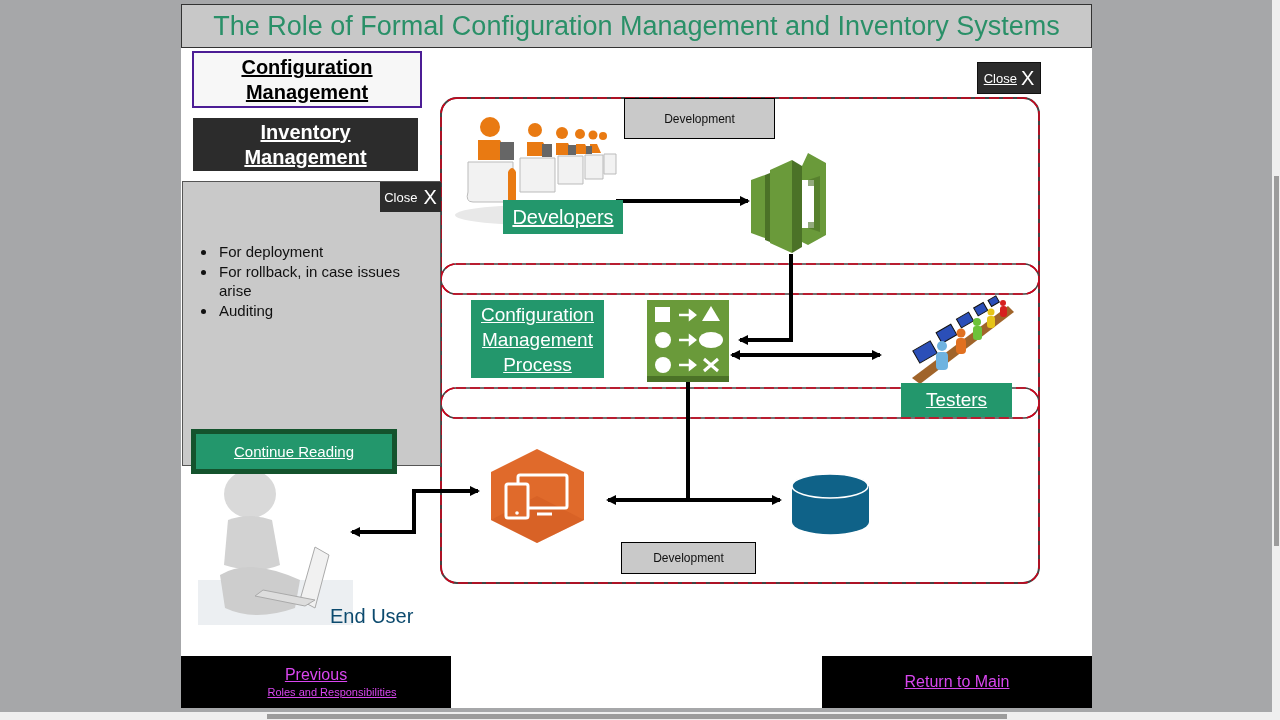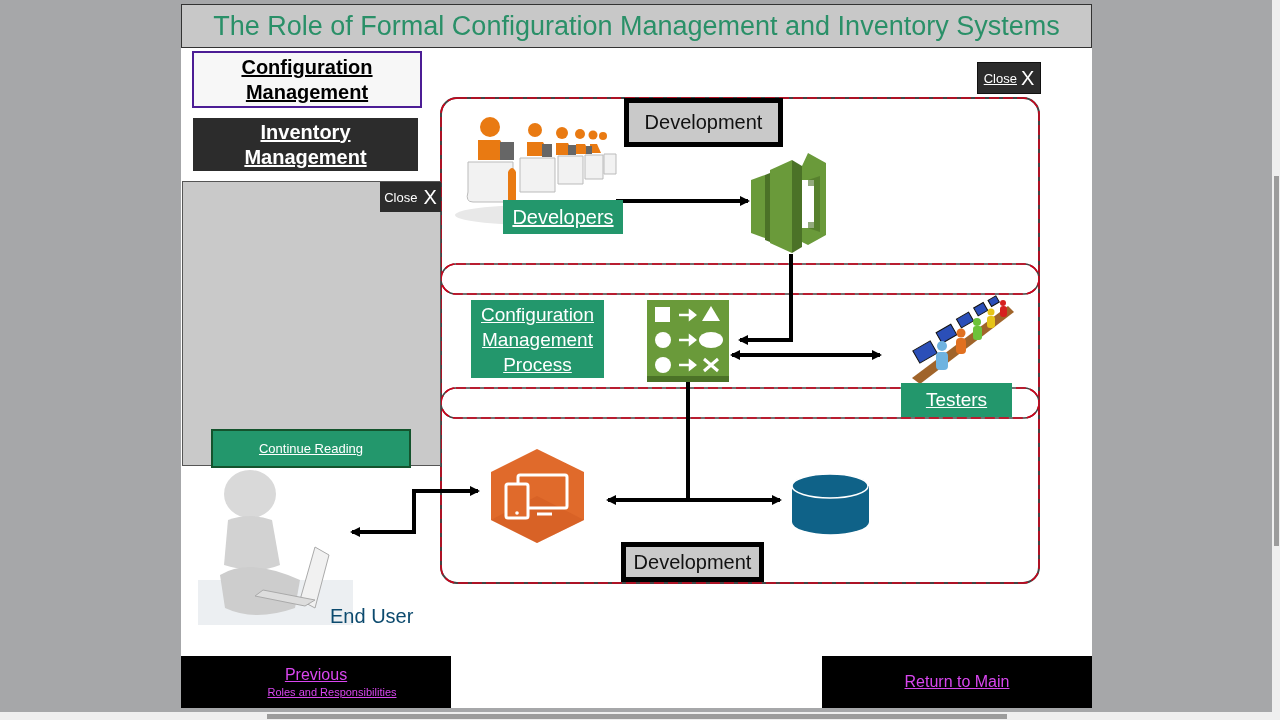--- a/index.html
+++ b/index.html
@@ -33,35 +33,35 @@
   .info-close {
     position:absolute; right:-1px; top:0; width:61px; height:30px; background:#2c2c2c; color:#fff;
     display:flex; align-items:center; justify-content:center; gap:6px; cursor:pointer;
   }
   .info-close .lbl { font-size:13px; }
   .info-close .x { font-size:20px; }
   .info-text { position:absolute; left:3px; top:41px; width:250px; font-size:15px; line-height:19.5px; color:#111; }
   .info-text ul { margin:19px 0 0 0; padding-left:31px; }
   .info-text li { padding-left:2px; }
   .continue-btn {
-    position:absolute; left:28px; top:247px; width:196px; height:35px; background:#23976c;
-    border:2px solid #14532d; color:#fff; font-size:13px; text-decoration:underline;
+    position:absolute; left:8px; top:247px; width:196px; height:35px; background:#23976c;
+    border:5px solid #14532d; color:#fff; font-size:15px; text-decoration:underline;
     display:flex; align-items:center; justify-content:center; cursor:pointer;
   }
 
   .diagram-close {
     position:absolute; left:977px; top:62px; width:62px; height:30px; background:#2c2c2c; color:#fff;
     display:flex; align-items:center; justify-content:center; gap:4px; cursor:pointer;
     border:1px solid #111;
   }
   .diagram-close .lbl { font-size:13px; text-decoration:underline; }
   .diagram-close .x { font-size:20px; }
 
   .stage-label {
-    position:absolute; background:#c9c9c9; border:5px solid #000000; color:#111; font-size:20px;
+    position:absolute; background:#c9c9c9; border:1px solid #000000; color:#111; font-size:12px;
     display:flex; align-items:center; justify-content:center;
   }
   .green-link {
     position:absolute; background:#23976c; color:#fff; text-decoration:underline;
     display:flex; align-items:center; justify-content:center; text-align:center; cursor:pointer;
   }
   .bottom-btn {
     position:absolute; background:#000; color:#d946ef; text-align:center; cursor:pointer;
     display:flex; flex-direction:column; align-items:center; justify-content:center;
   }
@@ -246,20 +246,25 @@
 </div>
 
 <div class="end-user-label">End User</div>
 
 <div class="info-panel">
   <div class="info-close">
     <span class="lbl">Close</span>
     <span class="x">X</span>
   </div>
   <div class="info-text">
+    <ul>
+      <li>For deployment</li>
+      <li>For rollback, in case issues arise</li>
+      <li>Auditing</li>
+    </ul>
   </div>
   <div class="continue-btn">Continue Reading</div>
 </div>
 
 <div class="bottom-btn" style="left:181px; top:656px; width:270px; height:52px;">
   <span style="font-size:16px; text-decoration:underline;">Previous</span>
   <span style="font-size:11px; text-decoration:underline; margin-top:2px;padding-left:32px;">Roles and Responsibilities</span>
 </div>
 <div class="bottom-btn" style="left:822px; top:656px; width:270px; height:52px;">
   <span style="font-size:16px; text-decoration:underline;">Return to Main</span>

